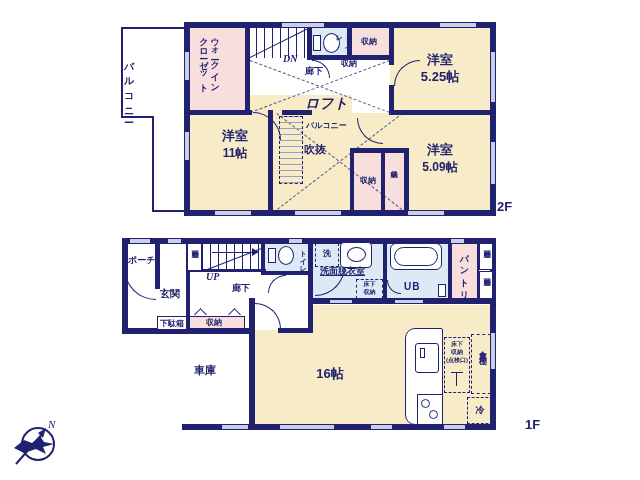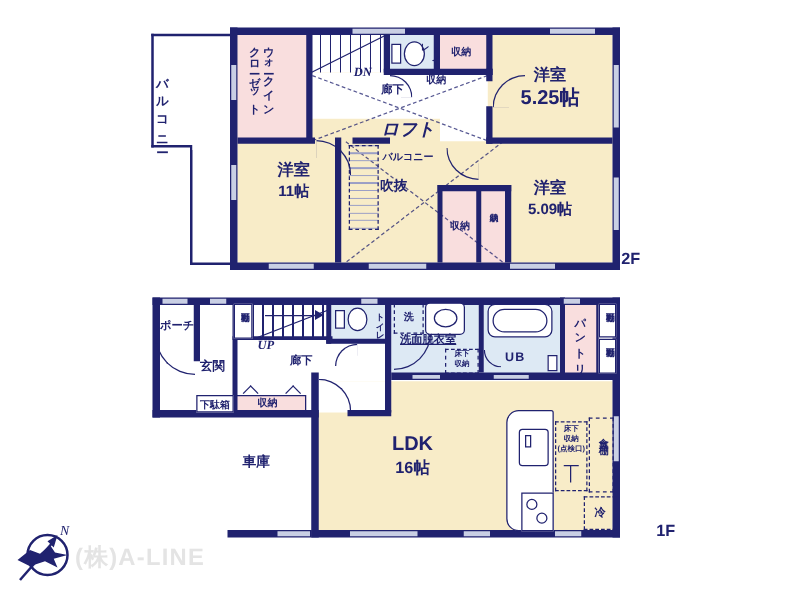--- a/index.html
+++ b/index.html
@@ -104,21 +104,21 @@
   <div class="fix round" style="left:323px;top:33px;width:17px;height:20px;"></div>
 
   <div class="lbl v" style="left:122px;top:55px;height:84px;font-size:10px;letter-spacing:4px;">バルコニー</div>
   <div class="lbl v" style="left:194px;top:31px;height:64px;width:26px;font-size:9px;letter-spacing:1px;">ウォークインクローゼット</div>
   <div class="lbl ital" style="left:283px;top:53px;font-size:10px;">DN</div>
   <div class="lbl" style="left:341px;top:59px;font-size:8px;">収納</div>
   <div class="lbl" style="left:305px;top:66px;font-size:9px;">廊下</div>
   <div class="lbl v" style="left:334px;top:30px;height:26px;font-size:7px;letter-spacing:1px;">トイレ</div>
   <div class="lbl" style="left:361px;top:37px;font-size:8px;">収納</div>
   <div class="lbl ctr" style="left:402px;top:52px;width:76px;font-size:13px;">洋室</div>
-  <div class="lbl ctr" style="left:402px;top:69px;width:76px;font-size:16px;">5.25帖</div>
+  <div class="lbl ctr" style="left:402px;top:69px;width:76px;font-size:13px;">5.25帖</div>
   <div class="lbl" style="left:305px;top:95px;font-size:14px;font-style:italic;">ロフト</div>
   <div class="lbl" style="left:306px;top:121px;font-size:8px;">バルコニー</div>
   <div class="lbl" style="left:304px;top:143px;font-size:11px;">吹抜</div>
   <div class="lbl ctr" style="left:200px;top:128px;width:70px;font-size:13px;">洋室</div>
   <div class="lbl ctr" style="left:200px;top:146px;width:70px;font-size:12px;">11帖</div>
   <div class="lbl" style="left:360px;top:176px;font-size:8px;">収納</div>
   <div class="lbl v" style="left:389px;top:165px;height:22px;font-size:7px;">収納</div>
   <div class="lbl ctr" style="left:402px;top:142px;width:76px;font-size:13px;">洋室</div>
   <div class="lbl ctr" style="left:402px;top:160px;width:76px;font-size:12px;">5.09帖</div>
   <div class="lbl" style="left:497px;top:199px;font-size:13px;">2F</div>
@@ -213,32 +213,30 @@
   <div class="lbl" style="left:206px;top:318px;font-size:8px;">収納</div>
   <div class="lbl v" style="left:298px;top:245px;height:26px;font-size:7px;">トイレ</div>
   <div class="lbl ctr" style="left:315px;top:249px;width:24px;font-size:8px;">洗</div>
   <div class="lbl" style="left:320px;top:266px;font-size:9px;text-decoration:underline;">洗面脱衣室</div>
   <div class="lbl ctr" style="left:356px;top:281px;width:27px;font-size:6px;">床下</div>
   <div class="lbl ctr" style="left:356px;top:289px;width:27px;font-size:6px;">収納</div>
   <div class="lbl" style="left:404px;top:281px;font-size:10px;letter-spacing:1px;">UB</div>
   <div class="lbl v" style="left:458px;top:248px;height:54px;font-size:9px;letter-spacing:2px;">パントリー</div>
   <div class="lbl v" style="left:482px;top:245px;height:25px;font-size:7px;">可動棚</div>
   <div class="lbl v" style="left:482px;top:273px;height:25px;font-size:7px;">可動棚</div>
-  <div class="lbl ctr" style="left:295px;top:346px;width:70px;font-size:16px;">LDK</div>
   <div class="lbl ctr" style="left:295px;top:366px;width:70px;font-size:13px;">16帖</div>
   <div class="lbl ctr" style="left:444px;top:341px;width:26px;font-size:6px;">床下</div>
   <div class="lbl ctr" style="left:444px;top:349px;width:26px;font-size:6px;">収納</div>
   <div class="lbl ctr" style="left:444px;top:357px;width:26px;font-size:6px;">(点検口)</div>
   <div class="lbl v" style="left:477px;top:344px;height:40px;font-size:8px;letter-spacing:3px;">食器棚</div>
   <div class="lbl ctr" style="left:467px;top:405px;width:26px;font-size:9px;">冷</div>
   <div class="lbl" style="left:194px;top:364px;font-size:11px;">車庫</div>
   <div class="lbl" style="left:497px;top:417px;font-size:13px;margin-left:28px;">1F</div>
 
   <svg class="abs" style="left:10px;top:416px;" width="56" height="56" viewBox="0 0 56 56">
     <circle cx="28" cy="28" r="16" fill="none" stroke="#20226f" stroke-width="2"></circle>
     <polygon points="4,32 14,24 22,27 30,20 34,26 44,28 33,31 36,38 26,33 14,37" fill="#20226f"></polygon>
     <line x1="6" y1="48" x2="33" y2="17" stroke="#20226f" stroke-width="2"></line>
     <polygon points="36,12 28,17 33,22" fill="#20226f"></polygon>
     <text x="38" y="12" font-size="11" font-style="italic" font-family="Liberation Serif,serif" fill="#20226f">N</text>
   </svg>
-  <div class="lbl" style="left:60px;top:436px;font-size:19px;font-weight:700;letter-spacing:1px;color:var(--logo_text);">(株)A-LINE</div>
 
 </div>
 
 </body></html>

